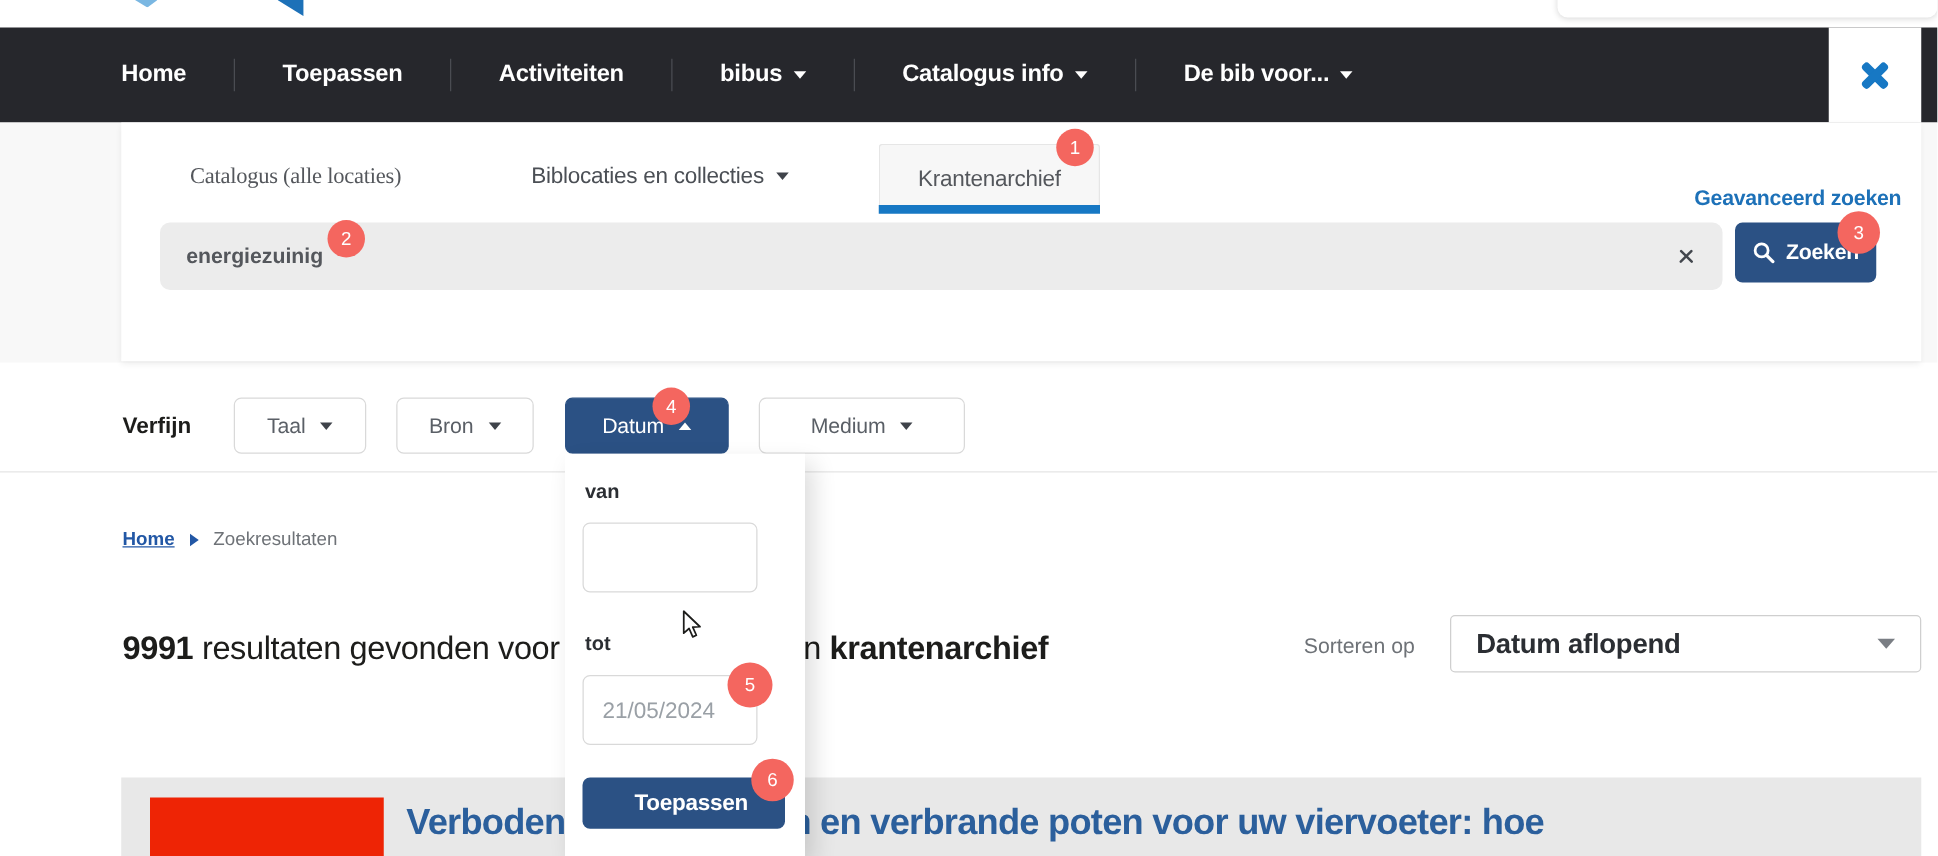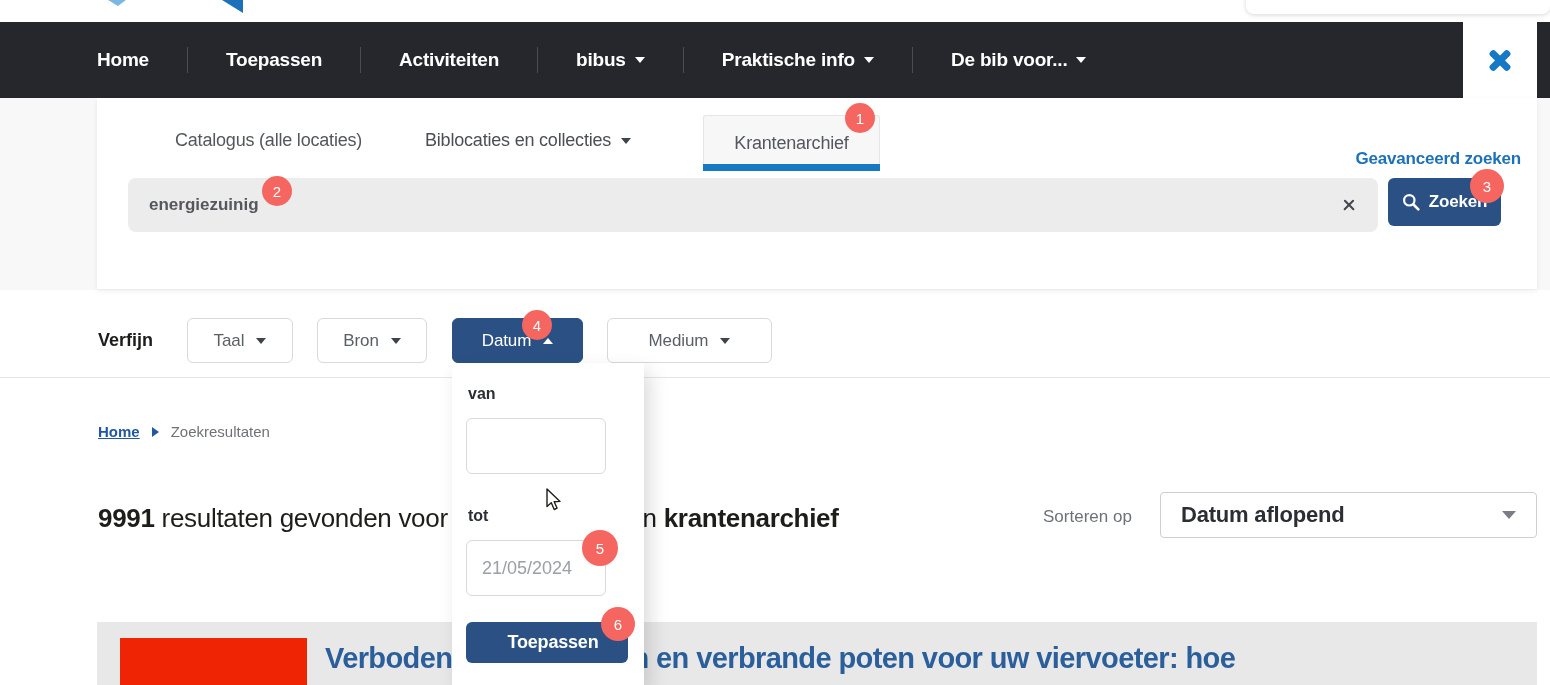--- a/index.html
+++ b/index.html
@@ -36,21 +36,21 @@
   .xbar { position:absolute; left:1px; top:11px; width:26px; height:7px;
     border-radius:3px; background:#1778c4; }
   .xbar.a { transform:rotate(45deg); } .xbar.b { transform:rotate(-45deg); }
 
   
   .band { left:0; top:98px; width:1550px; height:192px; background:#f8f8f8; }
   .card { left:97px; top:98px; width:1440px; height:191px; background:#fff;
     box-shadow:0 2px 5px rgba(0,0,0,.07); }
   .tab-label { position:absolute; top:32px; font-size:18px; color:#54575c;
     letter-spacing:-.2px; cursor:pointer; display:flex; align-items:center; gap:10px; }
-  .tab-catalogus { left:78px; }
+  .tab-catalogus { left:55px;font-family:Liberation Serif, serif; }
   .tab-biblocaties { left:328px; color:#4b4f55; }
   .tab-biblocaties .caret-down { color:#3f434a; }
   .tab-active { position:absolute; left:606px; top:17px; width:177px; height:55px;
     background:#f7f7f7; border:1px solid #e6e6e6; border-bottom:none;
     border-radius:3px 3px 0 0; display:flex; align-items:center; justify-content:center;
     font-size:18px; color:#54575c; letter-spacing:-.2px; cursor:pointer; }
   .tab-underline { position:absolute; left:606px; top:66px; width:177px; height:7px;
     background:#1778c4; }
 
   .search-input { position:absolute; left:31px; top:80px; width:1250px; height:54px;
@@ -157,21 +157,21 @@
   <div class="nav-item">
     <span>Activiteiten</span>
   </div>
   <div class="nav-sep"></div>
   <div class="nav-item">
     <span>bibus</span>
     <span class="caret-down"></span>
   </div>
   <div class="nav-sep"></div>
   <div class="nav-item">
-    <span>Praktische info</span>
+    <span>Catalogus info</span>
     <span class="caret-down"></span>
   </div>
   <div class="nav-sep"></div>
   <div class="nav-item">
     <span>De bib voor...</span>
     <span class="caret-down"></span>
   </div>
 </nav>
 
 <div class="abs nav-close">

